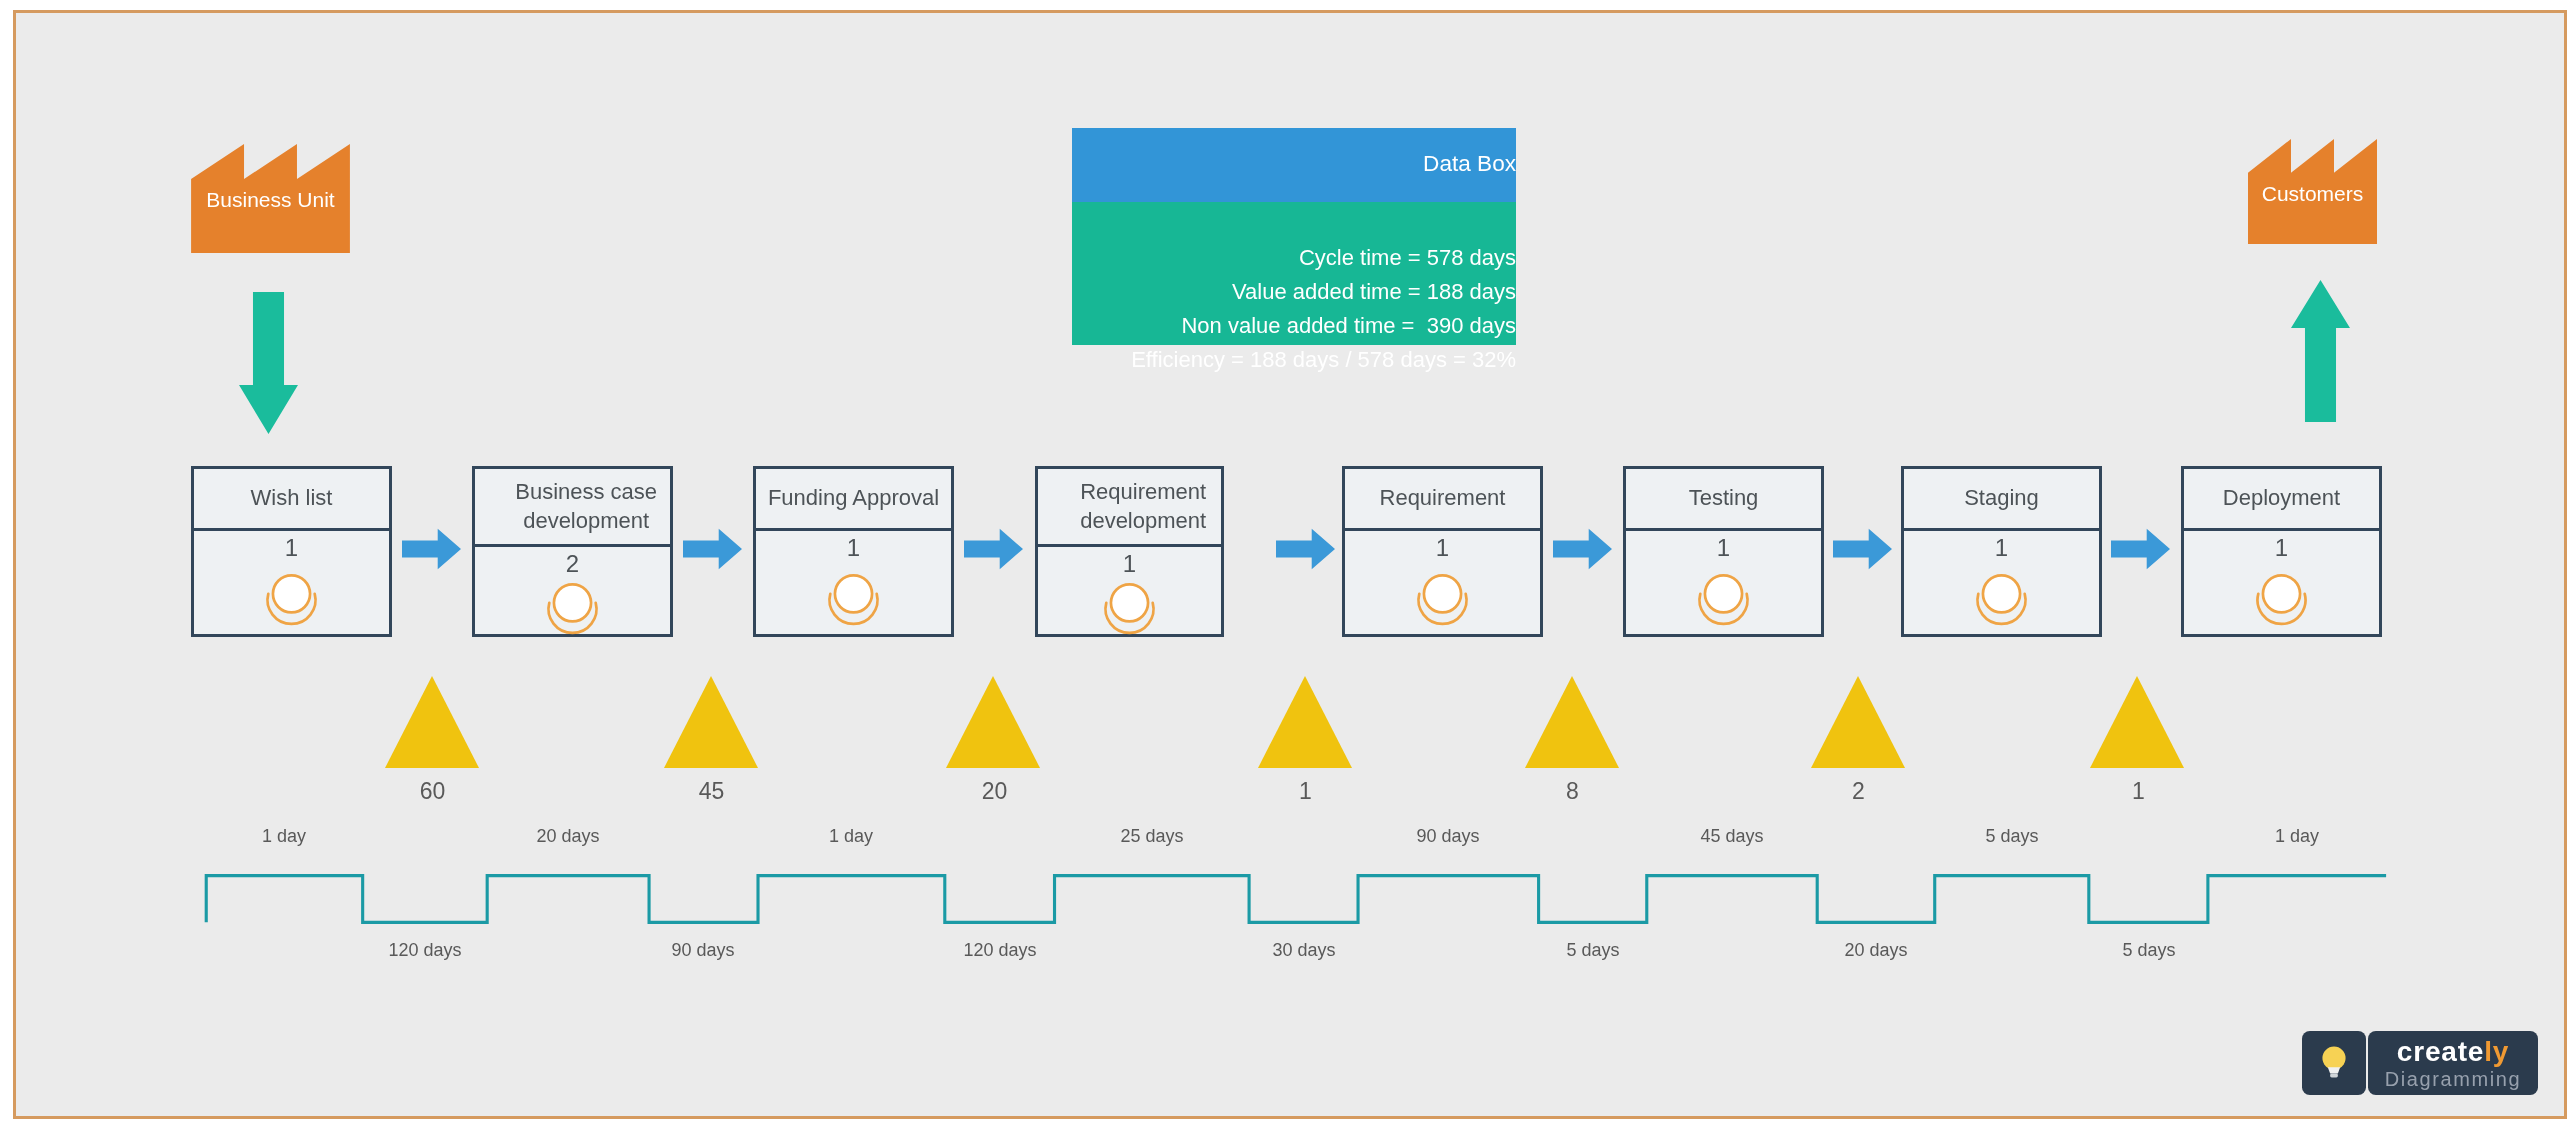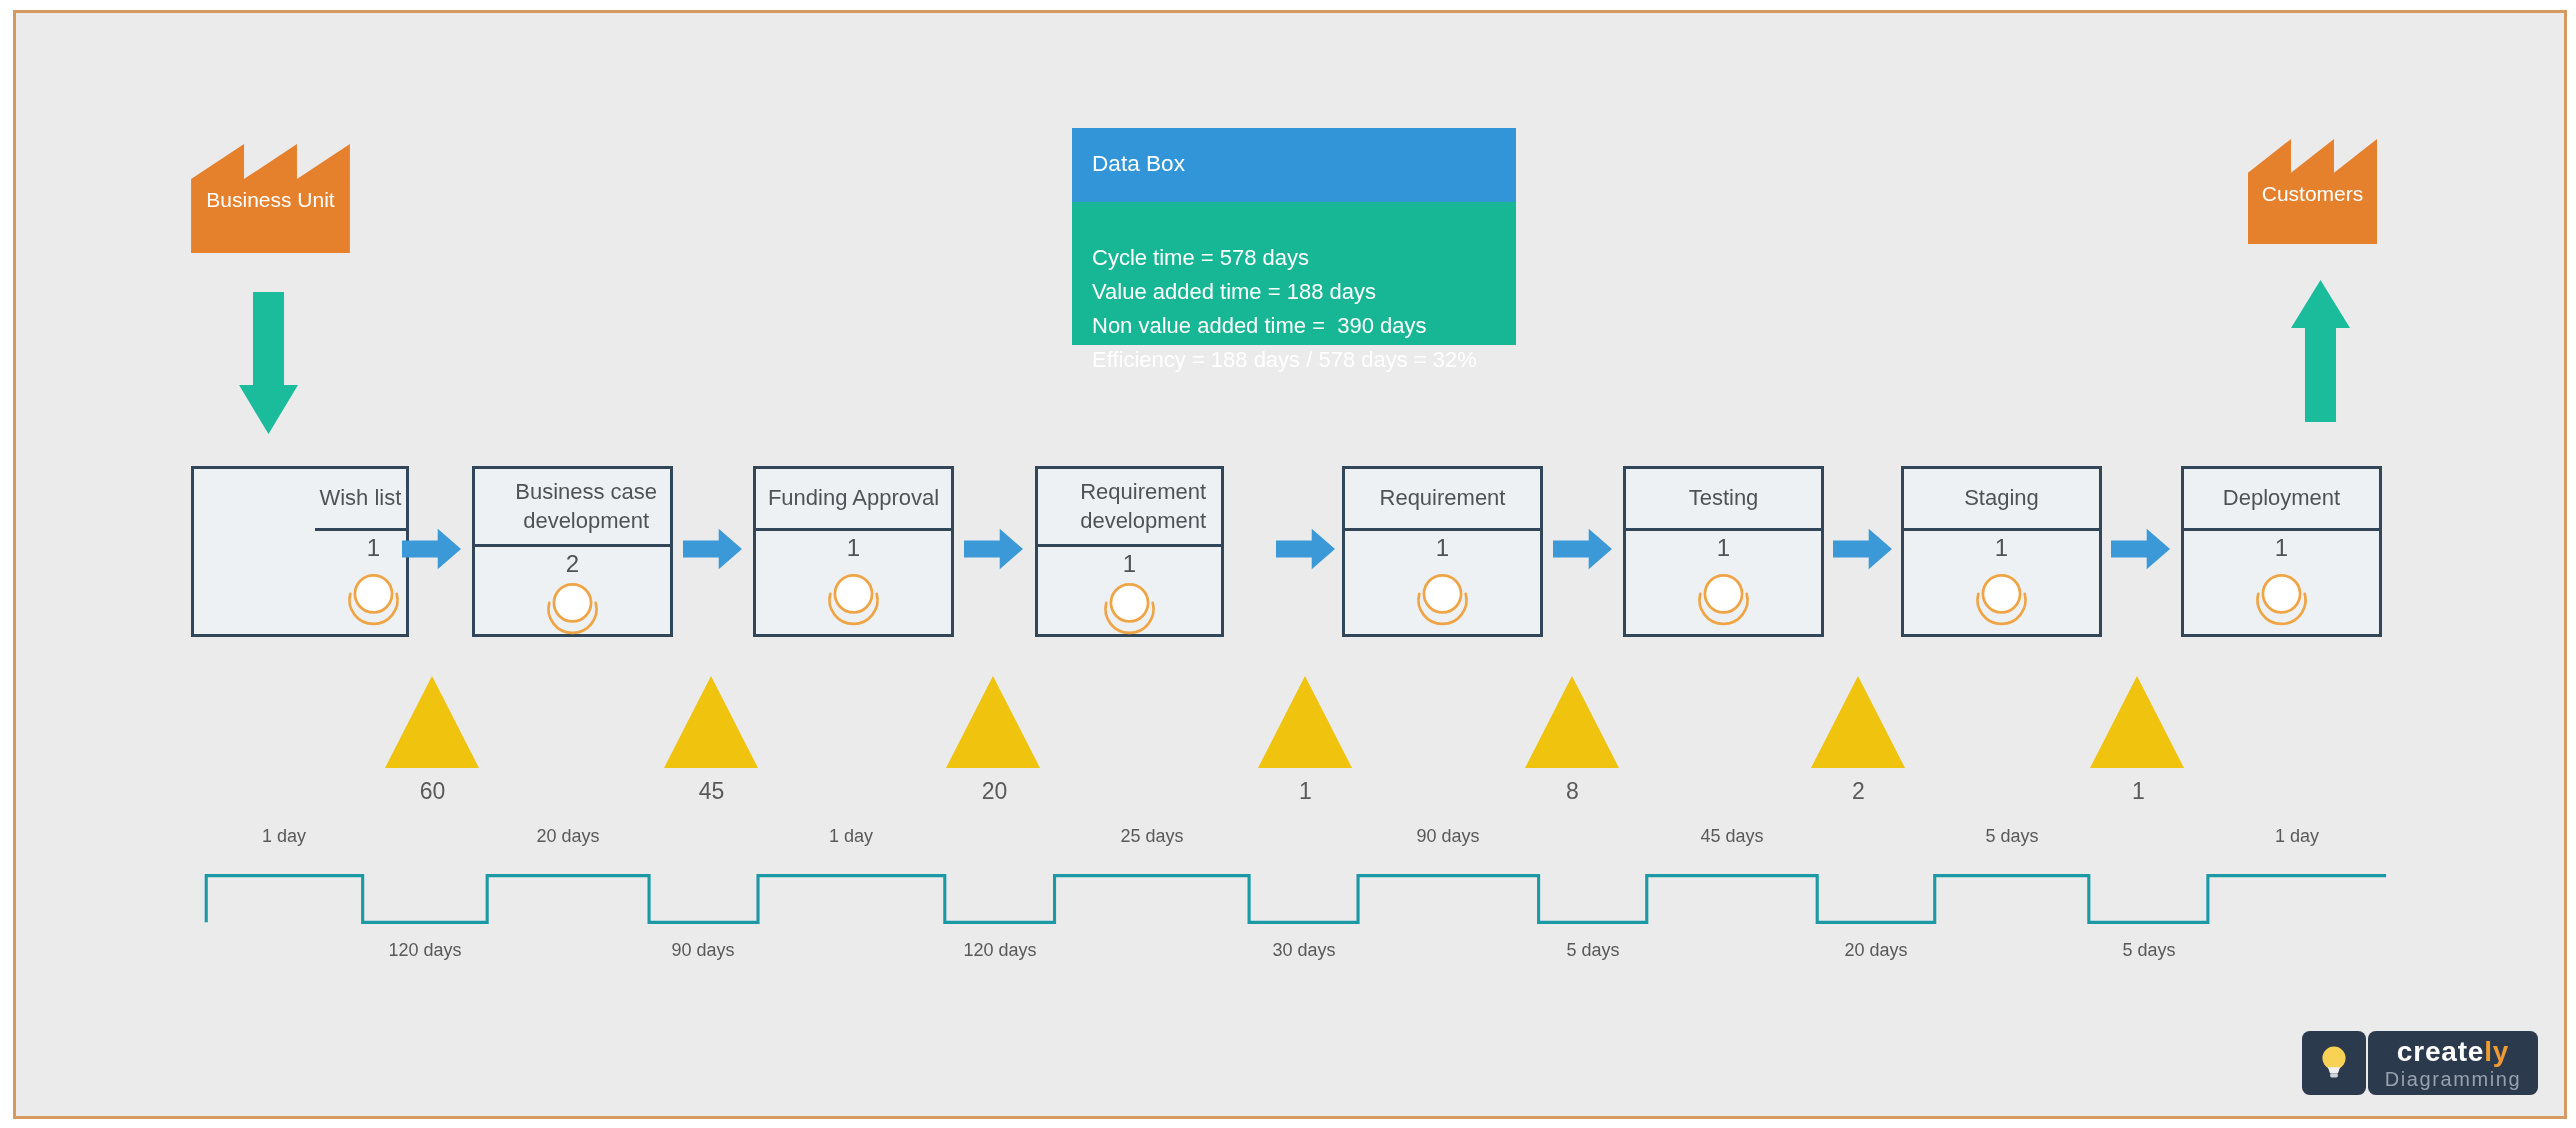--- a/index.html
+++ b/index.html
@@ -14,21 +14,21 @@
   
   .factory{position:absolute;}
   .factory svg{display:block;}
   .factory-label{
     position:absolute;left:0;width:100%;text-align:center;
     color:#ffffff;font-size:21px;
   }
   
   .varrow{position:absolute;}
   
-  .databox{position:absolute;width:444px;}
+  .databox{position:absolute;width:444px;text-align:right;}
   .databox-header{height:74px;background:#3295d7;box-sizing:border-box;
     padding:23px 0 0 20px;color:#ffffff;font-size:22.6px;}
   .databox-body{height:143px;background:#17b795;}
   .databox-lines{padding-top:39px;}
   .databox-line{height:34px;line-height:34px;padding-left:20px;
     color:#ffffff;font-size:22px;white-space:pre;}
   
   .pbox{
     position:absolute;top:466px;height:171px;box-sizing:border-box;
     background:#eef1f3;border:3.9px solid #32465a;
@@ -109,21 +109,21 @@
   <svg width="129" height="105" viewBox="0 0 204 140" preserveAspectRatio="none">
     <polygon points="0,140 0,45 68,0 68,45 136,0 136,45 204,0 204,140" fill="#e5812c"></polygon>
   </svg>
   <div class="factory-label" style="top:43px;">Customers</div>
 </div>
 
 <svg class="varrow" style="left:2291px;top:280px;" width="59" height="142" viewBox="0 0 76 183">
   <polygon points="18,183 58,183 58,62 76,62 38,0 0,62 18,62" fill="#1abc9c"></polygon>
 </svg>
 
-<div class="pbox" style="left:191px;width:218px;align-items:flex-end;">
+<div class="pbox" style="left:191px;width:201px;">
   <div class="pbox-title">Wish list</div>
   <div class="pbox-body">
     <div class="pbox-num">1</div>
     <svg width="65" height="59" viewBox="-42 -40 84 76">
       <path d="M -30 -8 A 31 31 0 1 0 30 -8" fill="none" stroke="#efa445" stroke-width="3.5" stroke-linecap="round"></path>
       <circle cx="0" cy="-8" r="24" fill="#ffffff" stroke="#efa445" stroke-width="3.5"></circle>
     </svg>
   </div>
 </div>
 

